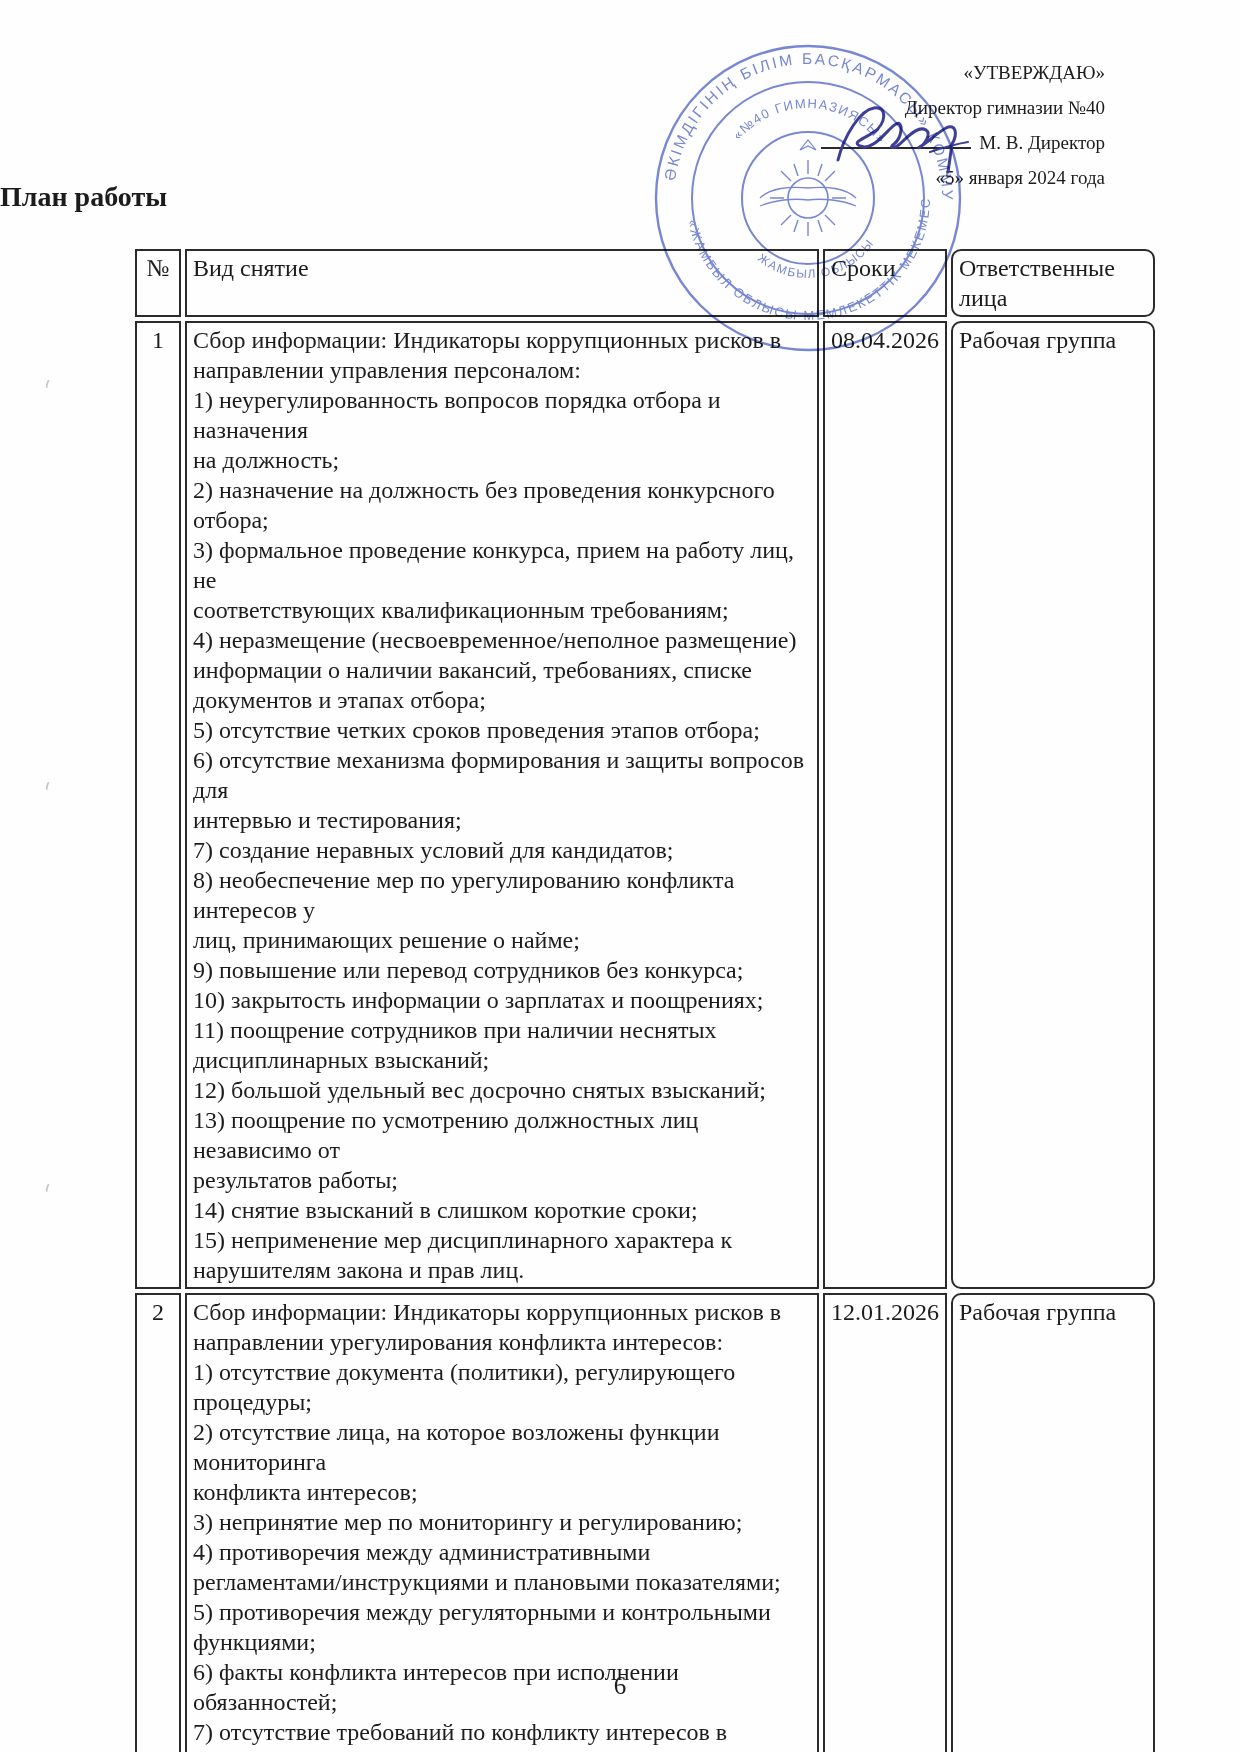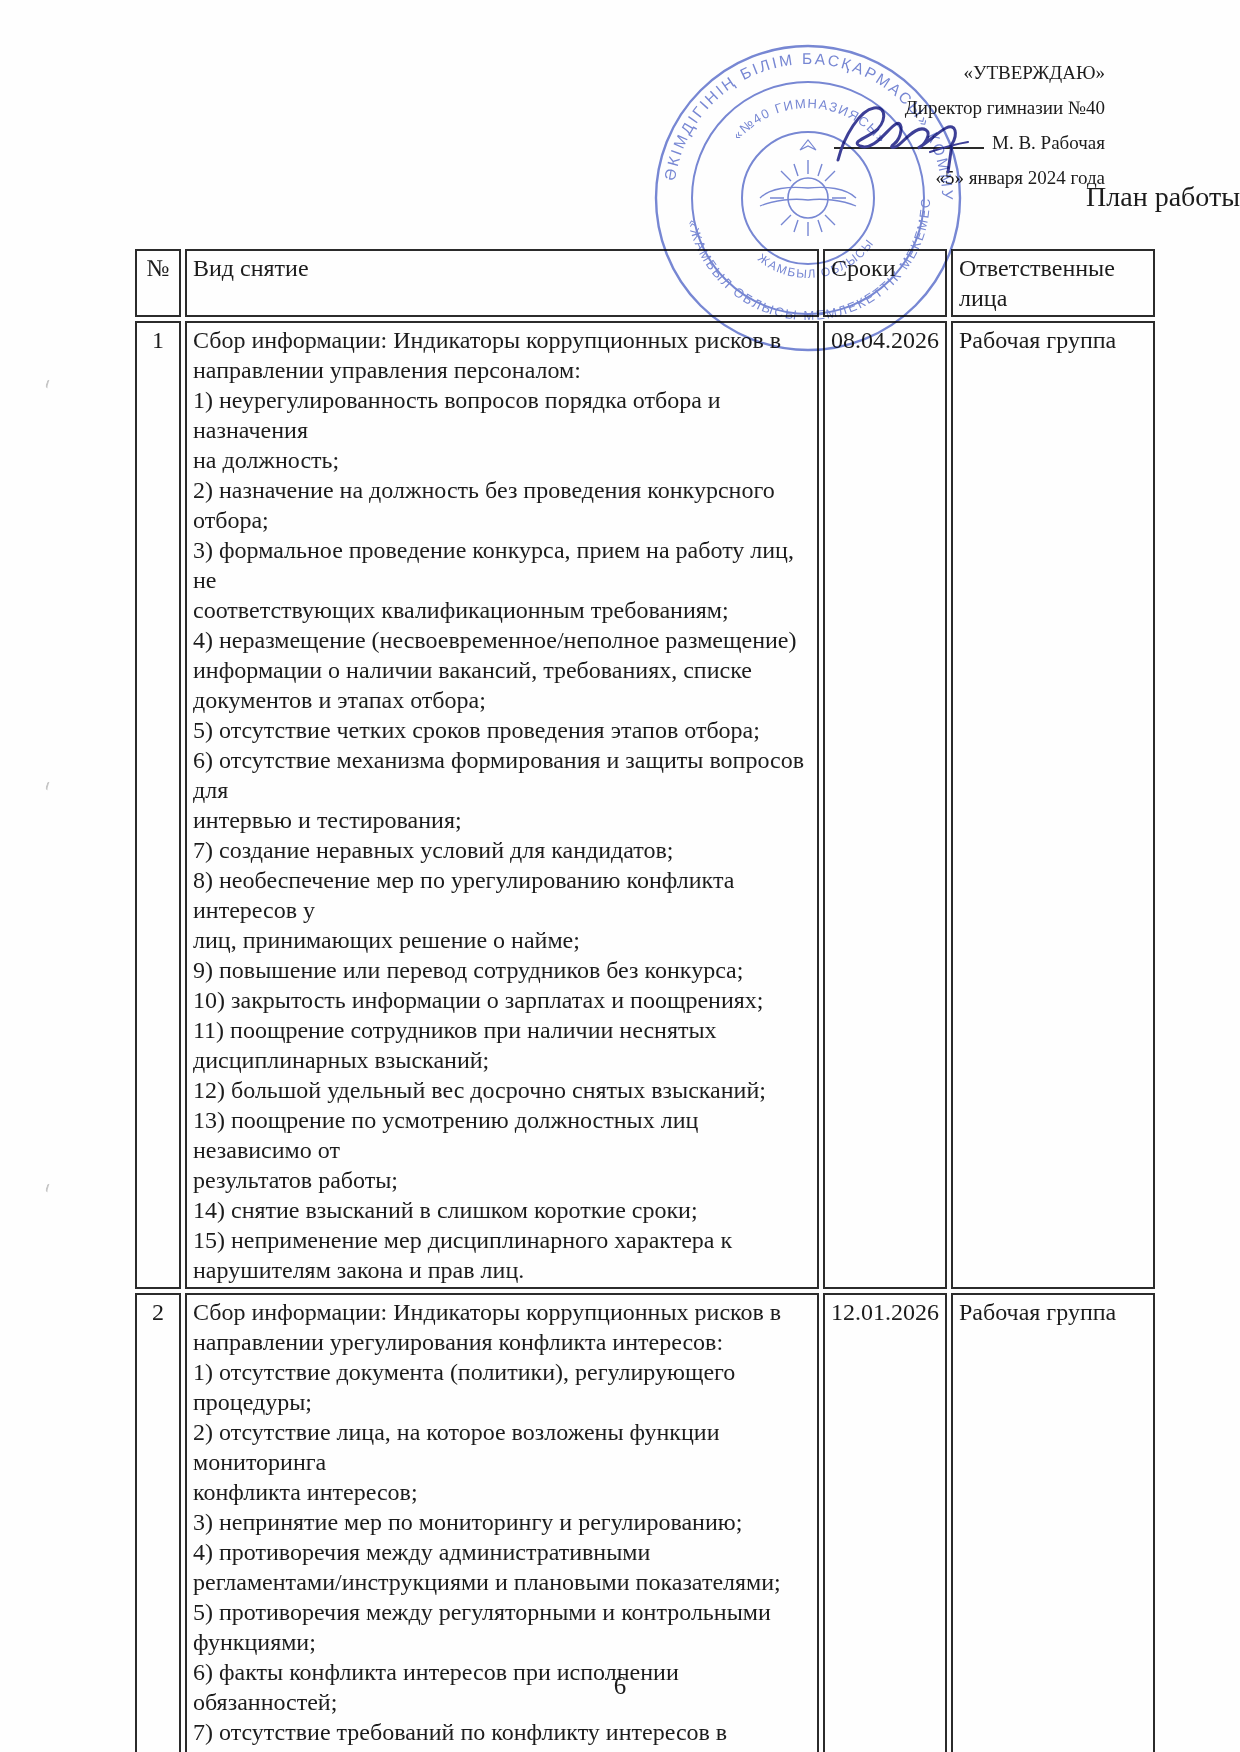--- a/index.html
+++ b/index.html
@@ -30,39 +30,39 @@
   }
   
   .stamp{
     position:absolute;left:650px;top:40px;width:316px;height:316px;
     z-index:5;opacity:.78;mix-blend-mode:multiply;pointer-events:none;
     filter:blur(.3px);
   }
   
   .title{
     position:absolute;top:180px;left:0;width:100%;
-    text-align:right;font-weight:400;font-size:28px;line-height:34px;
+    text-align:left;font-weight:700;font-size:28px;line-height:34px;
     z-index:2;
   }
   
   .tbl-wrap{position:absolute;top:245px;left:131px;z-index:2;}
   table.plan{
     border-collapse:separate;border-spacing:4px;
     font-size:24px;line-height:30px;
   }
   table.plan td{
     border:2px solid #2b2b2b;
     vertical-align:top;
     padding:2px 6px;
     background:transparent;
   }
   td.c-num{width:30px;min-width:30px;text-align:center;vertical-align:middle;padding:2px 2px;}
   td.c-work{width:618px;max-width:618px;}
   td.c-date{width:106px;min-width:106px;vertical-align:middle;white-space:nowrap;padding:2px 3px;}
-  td.c-resp{width:188px;min-width:188px;vertical-align:middle;}
+  td.c-resp{width:188px;min-width:188px;vertical-align:middle;border-radius:10px;}
   tr.hdr td{vertical-align:top;height:44px;}
   .work-text{white-space:pre-line;}
   
   .page-num{
     position:absolute;top:1672px;left:0;width:100%;
     text-align:center;font-size:25px;z-index:2;
   }
   
   .artifact{
     position:absolute;width:5px;height:9px;
@@ -75,21 +75,21 @@
 </style>
 </head>
 <body>
 
 <div class="page">
 
   <div class="approval">
     <div>«УТВЕРЖДАЮ»</div>
     <div>Директор гимназии №40</div>
     <div class="sig-row">
-      <span class="sig-underline"></span><span>М. В. Рабочая</span>
+      <span class="sig-underline"></span><span>М. В. Директор</span>
     </div>
     <div>«5» января 2024 года</div>
   </div>
 
   <svg class="signature-svg" width="185" height="85" viewBox="0 0 185 85" aria-hidden="true">
     <path d="M8 62 C 14 38, 30 12, 44 10 C 58 8, 56 26, 44 34 C 32 42, 22 44, 30 48
              C 44 54, 58 30, 66 26 C 74 22, 72 40, 64 46 C 58 50, 64 52, 72 44
              C 82 34, 90 28, 96 32 C 102 36, 94 48, 88 50 C 96 46, 108 34, 116 30
              C 126 25, 128 36, 122 46 L 118 74" fill="none" stroke="#3d3f96" stroke-width="3" stroke-linecap="round"></path>
     <path d="M100 54 C 112 50, 126 46, 138 44" fill="none" stroke="#3d3f96" stroke-width="2.2" stroke-linecap="round"></path>

